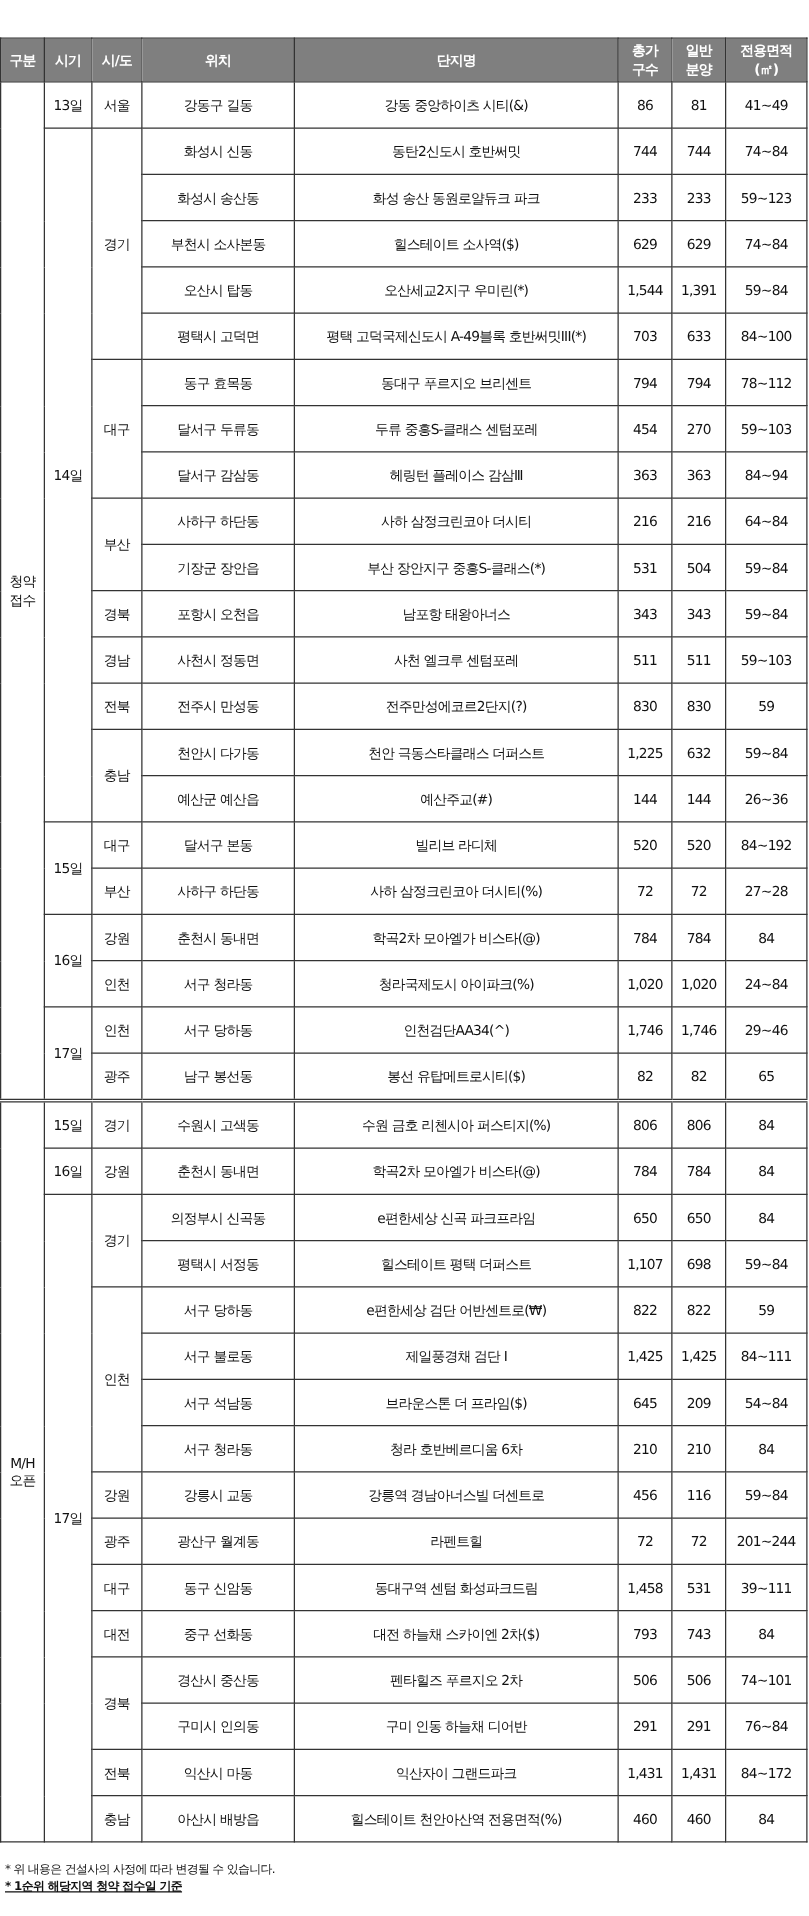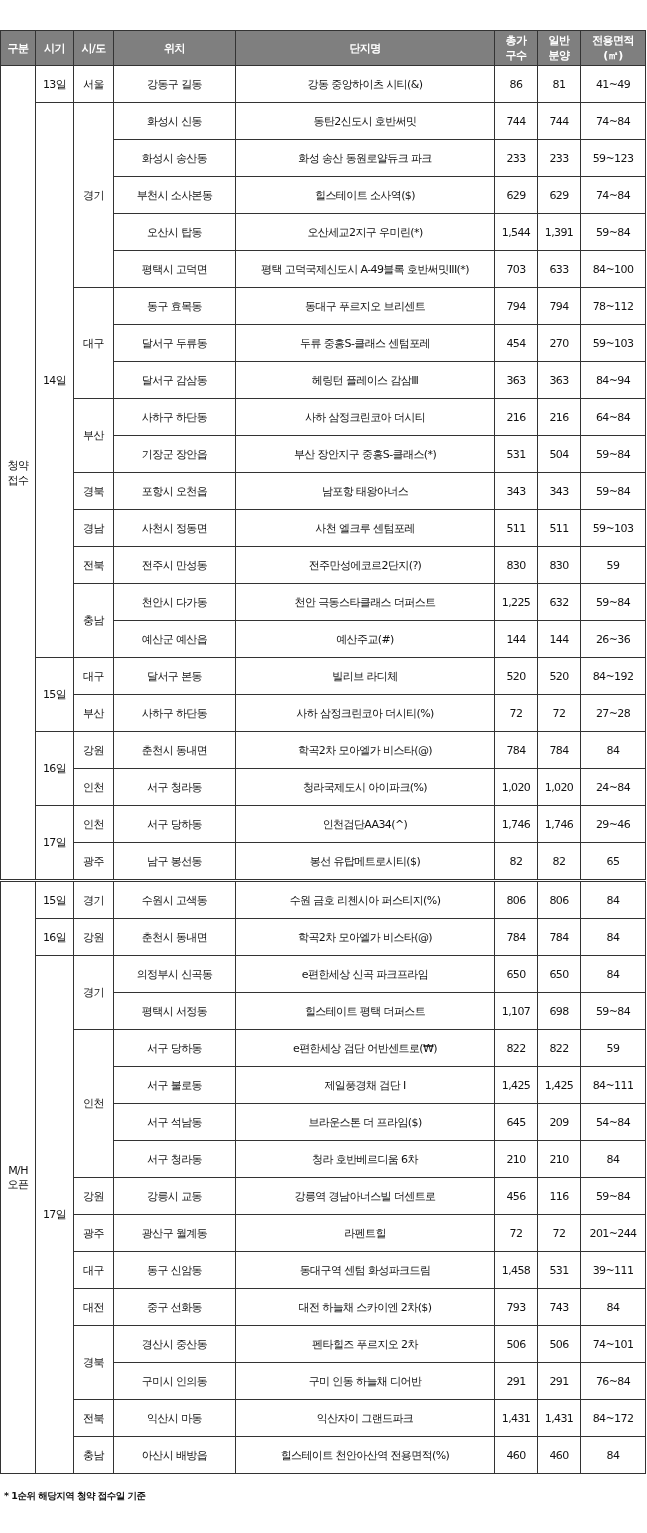--- a/index.html
+++ b/index.html
@@ -5,21 +5,21 @@
   html, body { margin:0; padding:0; background:#ffffff; }
   body { width:647px; height:1533px; overflow:hidden; font-family:"DejaVu Sans","Liberation Sans",sans-serif; color:#111; }
   .title { position:absolute; left:0; top:5px; width:647px; text-align:center; font-size:14px; font-weight:bold; letter-spacing:-0.5px;margin-top:43px; }
   table { position:absolute; left:0; top:30px; width:645px; border-collapse:collapse; table-layout:fixed; }
   th, td { border:1px solid #333; text-align:center; vertical-align:middle; font-size:11px; letter-spacing:-0.6px; padding:0; white-space:nowrap; overflow:hidden; }
   th { background:#7f7f7f; color:#ffffff; font-weight:bold; height:34px; line-height:15px; font-size:11px; }
   td { height:36px; }
   tr.sec2-first td { border-top:3px double #333; }
   .notes { position:absolute; left:4px; top:1489px; width:643px; font-size:9.5px; line-height:14px; letter-spacing:-0.5px; }
   .notes div { white-space:nowrap; }
-  .bold { font-weight:bold; }
+  .bold { font-weight:bold;text-decoration:underline; }
 </style>
 </head>
 <body>
 
 <div class="title">12월 셋째 주 분양캘린더 (12월 13일 ~ 19일)</div>
 
 <table>
   <colgroup>
     <col style="width:35px">
     <col style="width:38px">
@@ -341,14 +341,15 @@
         <td>아산시 배방읍</td>
         <td>힐스테이트 천안아산역 전용면적(%)</td>
         <td>460</td>
         <td>460</td>
         <td>84</td>
       </tr>
     </tbody>
 </table>
 
 <div class="notes">
+  <div>* 위 내용은 건설사의 사정에 따라 변경될 수 있습니다.</div>
   <div class="bold">* 1순위 해당지역 청약 접수일 기준</div>
 </div>
 
 </body></html>

